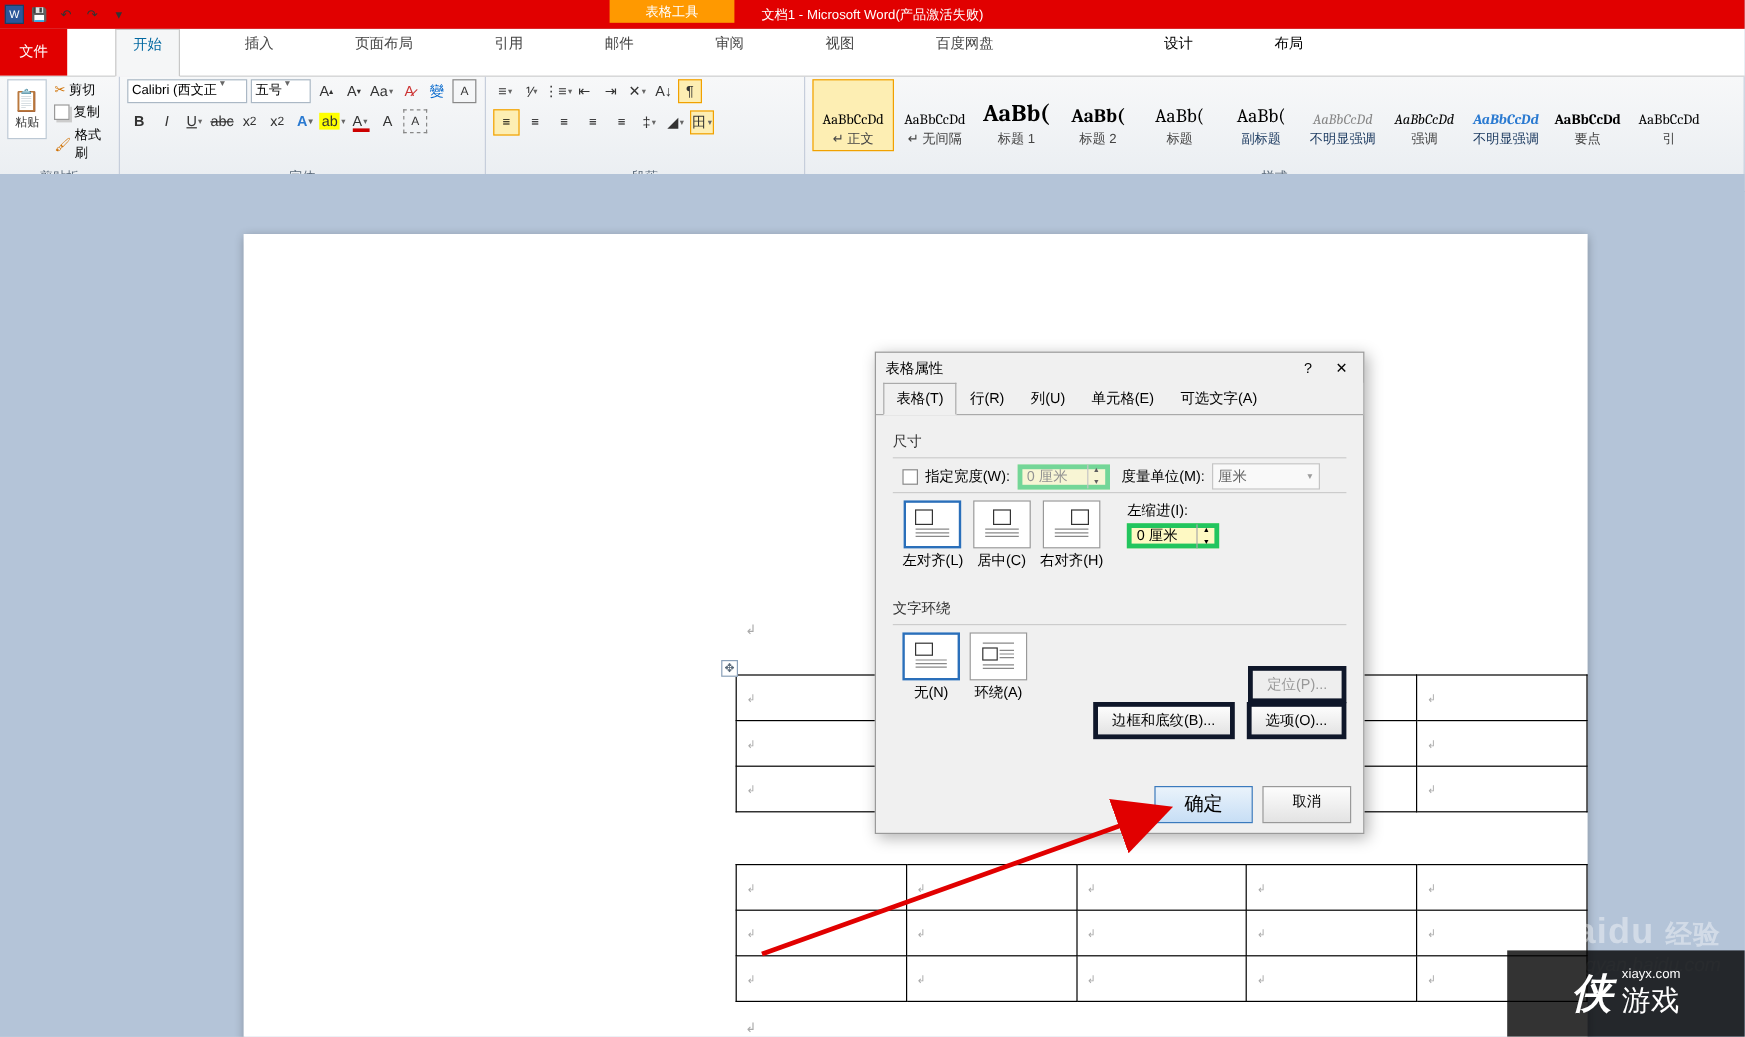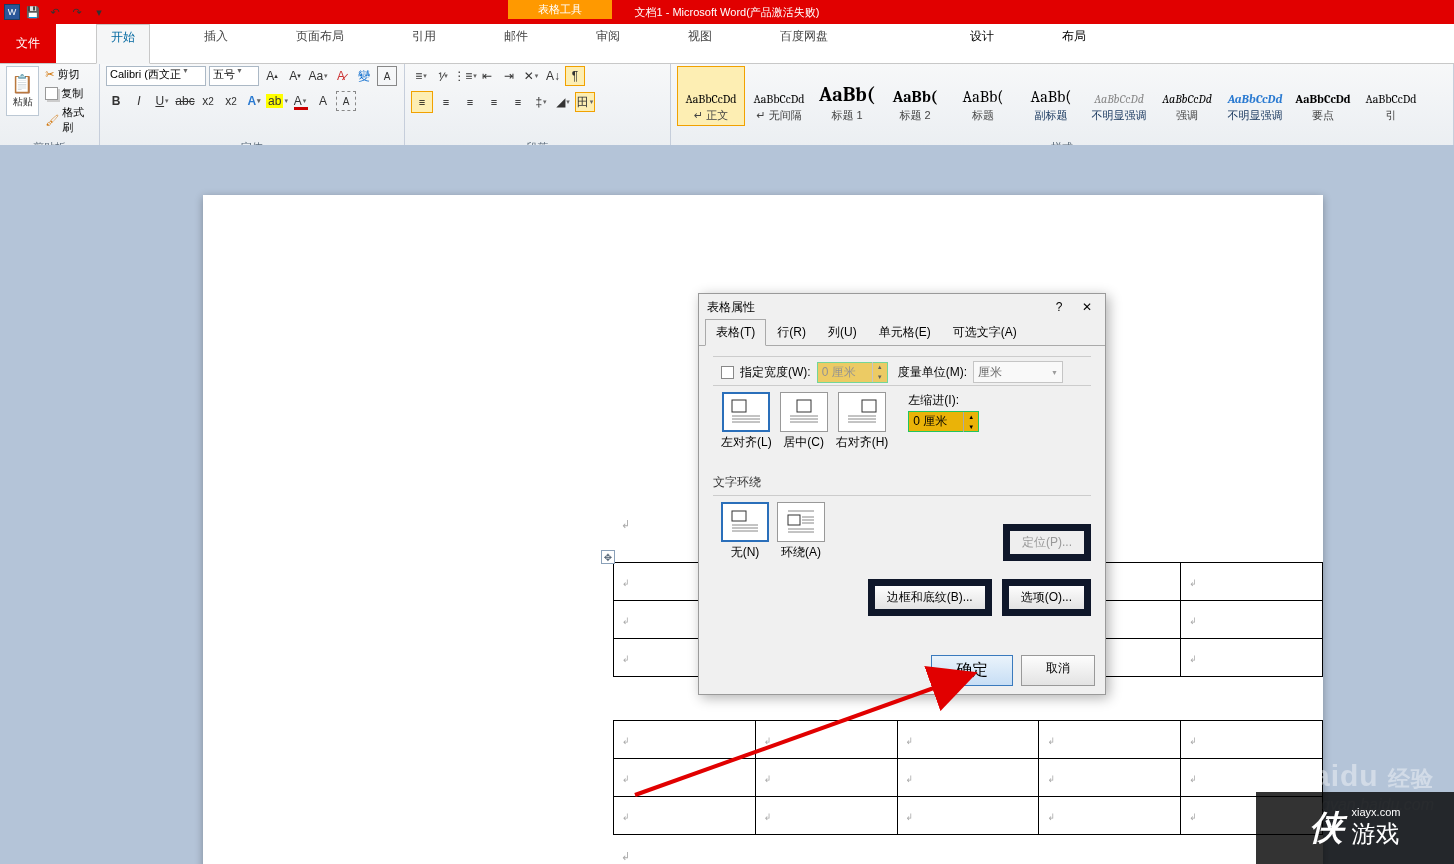--- a/index.html
+++ b/index.html
@@ -62,45 +62,45 @@
 .tblhandle{position:absolute;left:398px;top:355px;width:14px;height:14px;border:1px solid #8aa0b8;background:#fff;display:flex;align-items:center;justify-content:center;font-size:10px;color:#567;cursor:move;z-index:5;}
 .wtable{position:absolute;border-collapse:collapse;}
 .wtable td{border:1px solid #000;width:205px;height:38px;font-size:11px;padding:4px 8px;color:#888;vertical-align:middle;}
 .wtable td::after{content:"↲";font-size:9px;color:#aaa;}
 .t1{left:410px;top:367px;}
 .t2{left:410px;top:525px;}
 .paramark{position:absolute;left:418px;top:323px;font-size:11px;color:#aaa;}
 .paramark2{position:absolute;left:418px;top:655px;font-size:11px;color:#aaa;}
 
 
-.dialog{position:absolute;left:698px;top:293px;width:408px;height:402px;background:#f0f0f0;border:1px solid #9a9a9a;box-shadow:3px 3px 12px rgba(0,0,0,.3);font-size:12px;z-index:100;}
+.dialog{position:absolute;left:729px;top:293px;width:408px;height:402px;background:#f0f0f0;border:1px solid #9a9a9a;box-shadow:3px 3px 12px rgba(0,0,0,.3);font-size:12px;z-index:100;}
 .dlg-title{height:26px;display:flex;align-items:center;justify-content:space-between;padding:0 8px;font-size:12px;}
 .dlg-title .controls{display:flex;gap:8px;}
 .dlg-title .controls span{cursor:pointer;width:20px;text-align:center;font-family:Arial;}
 .dlg-tabs{display:flex;background:#f0f0f0;padding:0 6px;border-bottom:1px solid #aaa;margin-top:-1px;}
 .dlg-tab{padding:4px 10px;border:1px solid transparent;cursor:pointer;font-size:12px;margin-bottom:-1px;}
 .dlg-tab.active{background:#f0f0f0;border:1px solid #aaa;border-bottom:1px solid #f0f0f0;}
 .dlg-body{padding:8px 14px;height:312px;position:relative;}
 .fieldset-label{font-size:12px;color:#333;margin:6px 0 4px;}
 .dim-row{display:flex;align-items:center;gap:6px;margin-left:8px;}
 .chk{width:13px;height:13px;border:1px solid #888;background:#fff;cursor:pointer;}
-.spin{display:inline-flex;border:1px solid #22c55e;background:#eab308;height:21px;align-items:center;justify-content:space-between;}
+.spin{display:inline-flex;border:4px solid #22c55e;background:#fef9c3;height:21px;align-items:center;justify-content:space-between;}
 .spin input{border:none;width:54px;padding:0 4px;font-size:12px;outline:none;background:transparent;}
 .spin .updn{display:flex;flex-direction:column;border-left:1px solid #aaa;}
 .spin .updn span{font-size:6px;height:10px;width:14px;text-align:center;cursor:pointer;line-height:10px;}
 .combo{border:1px solid #aaa;background:#fff;height:22px;display:flex;align-items:center;padding:0 4px;gap:4px;}
 .combo .arr{font-size:7px;color:#666;margin-left:auto;}
 .align-row{display:flex;gap:8px;margin:6px 0 2px 8px;align-items:flex-start;}
 .align-opt{display:flex;flex-direction:column;align-items:center;gap:2px;cursor:pointer;}
 .align-box{width:48px;height:40px;border:1px solid #999;background:#fff;display:flex;align-items:center;justify-content:center;}
 .align-opt.sel .align-box{border:2px solid #2a6fba;}
 .align-box svg{width:30px;height:26px;}
 .indent-block{margin-left:12px;}
 .dlg-buttons{position:absolute;right:14px;bottom:42px;display:flex;gap:10px;}
-.btn-d{border:7px solid #0f172a;background:linear-gradient(#fdfdfd,#e3e3e3);padding:3px 12px;font-size:12px;cursor:pointer;min-width:92px;text-align:center;}
+.btn-d{border:4px solid #0f172a;background:linear-gradient(#fdfdfd,#e3e3e3);padding:3px 12px;font-size:12px;cursor:pointer;min-width:92px;text-align:center;}
 .btn-d.disabled{color:#999;background:#eee;}
 .footer-btns{position:absolute;right:10px;bottom:8px;display:flex;gap:8px;}
 .btn-ok{border:1px solid #3a7abd;background:linear-gradient(#eaf3fb,#c7def5);padding:4px 24px;font-size:16px;cursor:pointer;}
 .btn-cancel{border:1px solid #999;background:linear-gradient(#fdfdfd,#e3e3e3);padding:4px 24px;font-size:12px;cursor:pointer;}
 
 
 .arrow-anno{position:absolute;left:630px;top:660px;z-index:200;pointer-events:none;}
 
 
 .wm-baidu{position:absolute;right:20px;bottom:70px;font-size:30px;color:rgba(255,255,255,.4);font-weight:bold;letter-spacing:1px;z-index:50;font-family:Arial;}
@@ -365,20 +365,21 @@
     </div>
   </div>
   <div class="dlg-tabs">
     <div class="dlg-tab active">表格(T)</div>
     <div class="dlg-tab">行(R)</div>
     <div class="dlg-tab">列(U)</div>
     <div class="dlg-tab">单元格(E)</div>
     <div class="dlg-tab">可选文字(A)</div>
   </div>
   <div class="dlg-body">
+    <div class="fieldset-label">尺寸</div>
     <hr class="fs-line">
     <div class="dim-row">
       <span class="chk"></span>
       <span>指定宽度(W):</span>
       <div class="spin" style="opacity:.6;">
         <input disabled="" value="0 厘米" style="">
         <div class="updn">
             <span>▲</span>
             <span>▼</span>
           </div>

